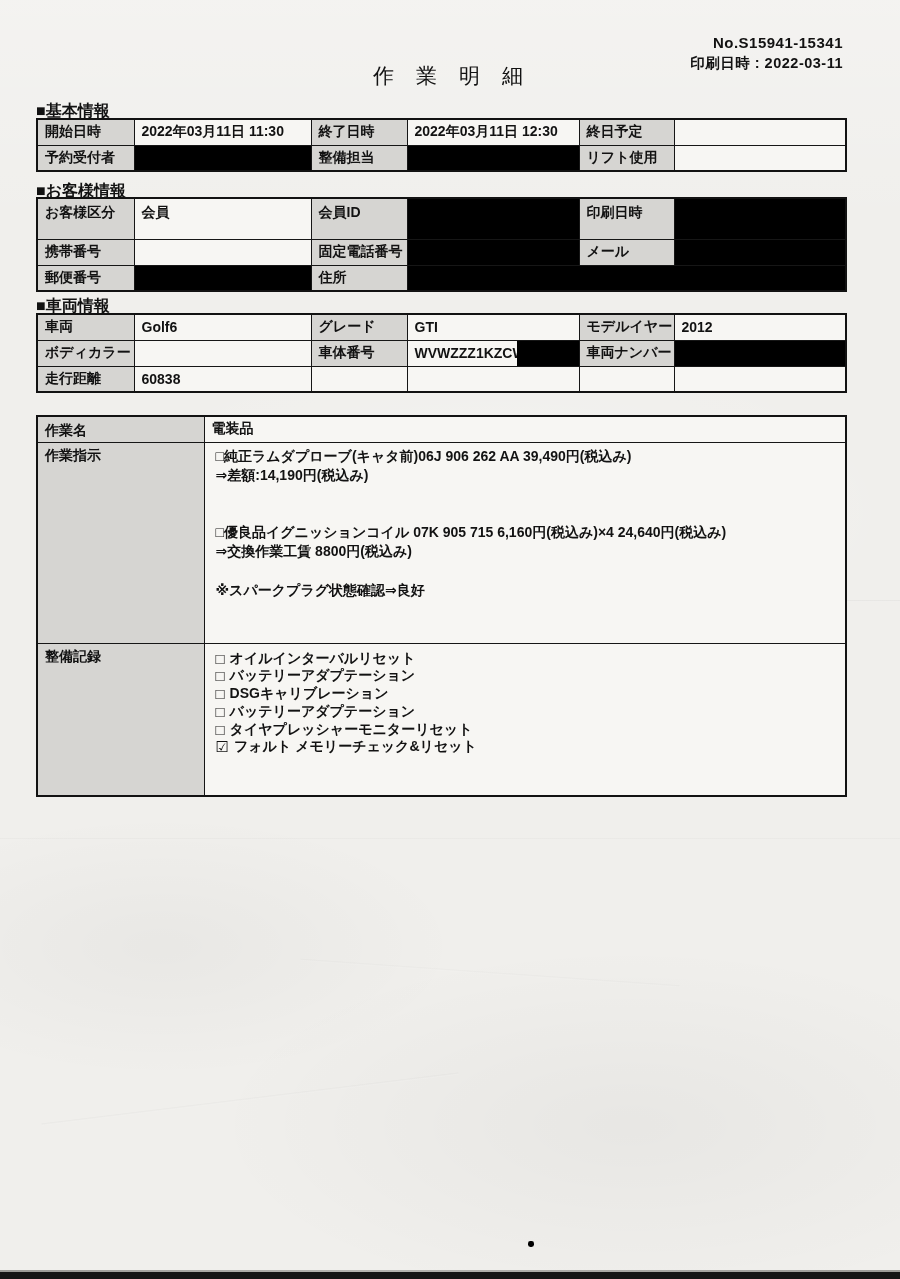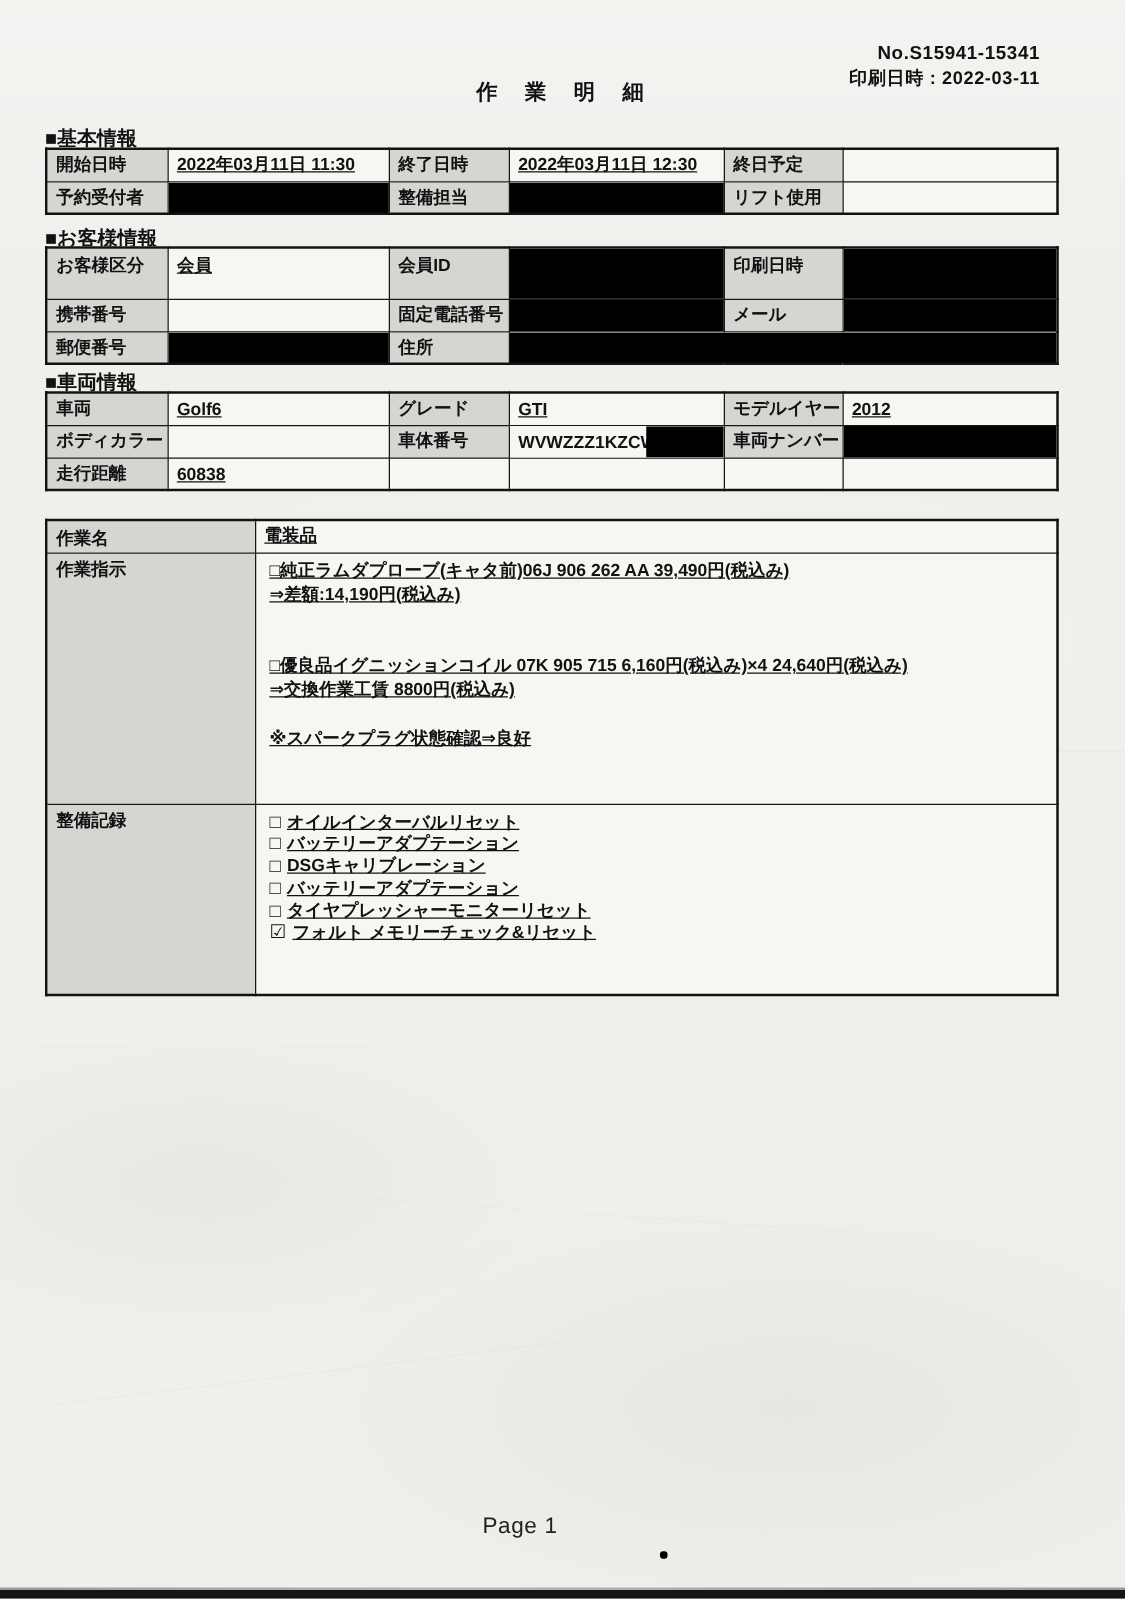--- a/index.html
+++ b/index.html
@@ -20,27 +20,27 @@
       radial-gradient(ellipse 600px 250px at 55% 40%, rgba(255,255,255,0.25), transparent 70%),
       linear-gradient(180deg, rgba(255,255,255,0.25), transparent 18%);
   }
   
   .crease{position:absolute;background:linear-gradient(180deg, rgba(0,0,0,0.05), rgba(255,255,255,0.25));pointer-events:none;}
   .crease.c1{top:600px;left:430px;width:470px;height:2px;}
   .crease.c2{top:838px;left:0;width:900px;height:2px;opacity:.7;}
   .crease.c3{top:1098px;left:40px;width:420px;height:2px;transform:rotate(-7deg);opacity:.6;}
   .crease.c4{top:972px;left:300px;width:380px;height:2px;transform:rotate(4deg);opacity:.5;}
 
-  .doc-meta{position:absolute;right:68px;top:33px;text-align:right;font-weight:700;line-height:20px;}
+  .doc-meta{position:absolute;right:57px;top:33px;text-align:right;font-weight:700;line-height:20px;}
   .doc-no{font-size:15px;letter-spacing:.5px;}
   .print-date{font-size:14.5px;letter-spacing:.5px;}
 
   .title{
     position:absolute;top:62px;left:0;width:896px;
-    text-align:center;font-size:17px;font-weight:700;
+    text-align:center;font-size:21px;font-weight:400;
     letter-spacing:22px;text-indent:22px;
   }
 
   .sec-heading{position:absolute;left:36px;font-size:16px;font-weight:700;}
   .h-basic{top:101px;}
   .h-customer{top:181px;}
   .h-vehicle{top:296px;}
   .h-work{top:415px;font-style:italic;}
 
   table{
@@ -55,21 +55,21 @@
   .t-vehicle{top:313px;}
   .t-work{top:415px;}
   td{
     border:1.5px solid #161616;
     font-size:14px;font-weight:700;
     padding:0 12px 0 7px;
     overflow:hidden;white-space:nowrap;
     vertical-align:middle;
   }
   td.lbl{background:#d6d5d2;}
-  td.val{background:#f7f6f3;text-decoration:underline;}
+  td.val{background:#f7f6f3;}
   td.blackout{background:#000;padding:0;}
   tr.r26{height:26px;}
   tr.r41{height:41px;}
   tr.r41 td{vertical-align:top;padding-top:5px;}
   .t-vehicle tr{height:26px;}
 
   td.partial{padding:0;position:relative;}
   td.partial .txt{display:inline-block;padding-left:7px;line-height:23px;}
   td.partial .blk{position:absolute;right:0;top:0;bottom:0;width:62px;background:#000;}
 
@@ -254,19 +254,18 @@
           <div class="rec-item"><span class="box">□</span><span>DSGキャリブレーション</span></div>
           <div class="rec-item"><span class="box">□</span><span>バッテリーアダプテーション</span></div>
           <div class="rec-item"><span class="box">□</span><span>タイヤプレッシャーモニターリセット</span></div>
           <div class="rec-item"><span class="box">☑</span><span>フォルト メモリーチェック&amp;リセット</span></div>
         </div>
       </td>
     </tr>
   </tbody>
     </table>
 
-  <div class="page-number">Page 1</div>
 
   <div class="ink-dot"></div>
   <div class="scan-edge-line"></div>
   <div class="scan-edge-bar"></div>
 
 </div>
 
 </body></html>

